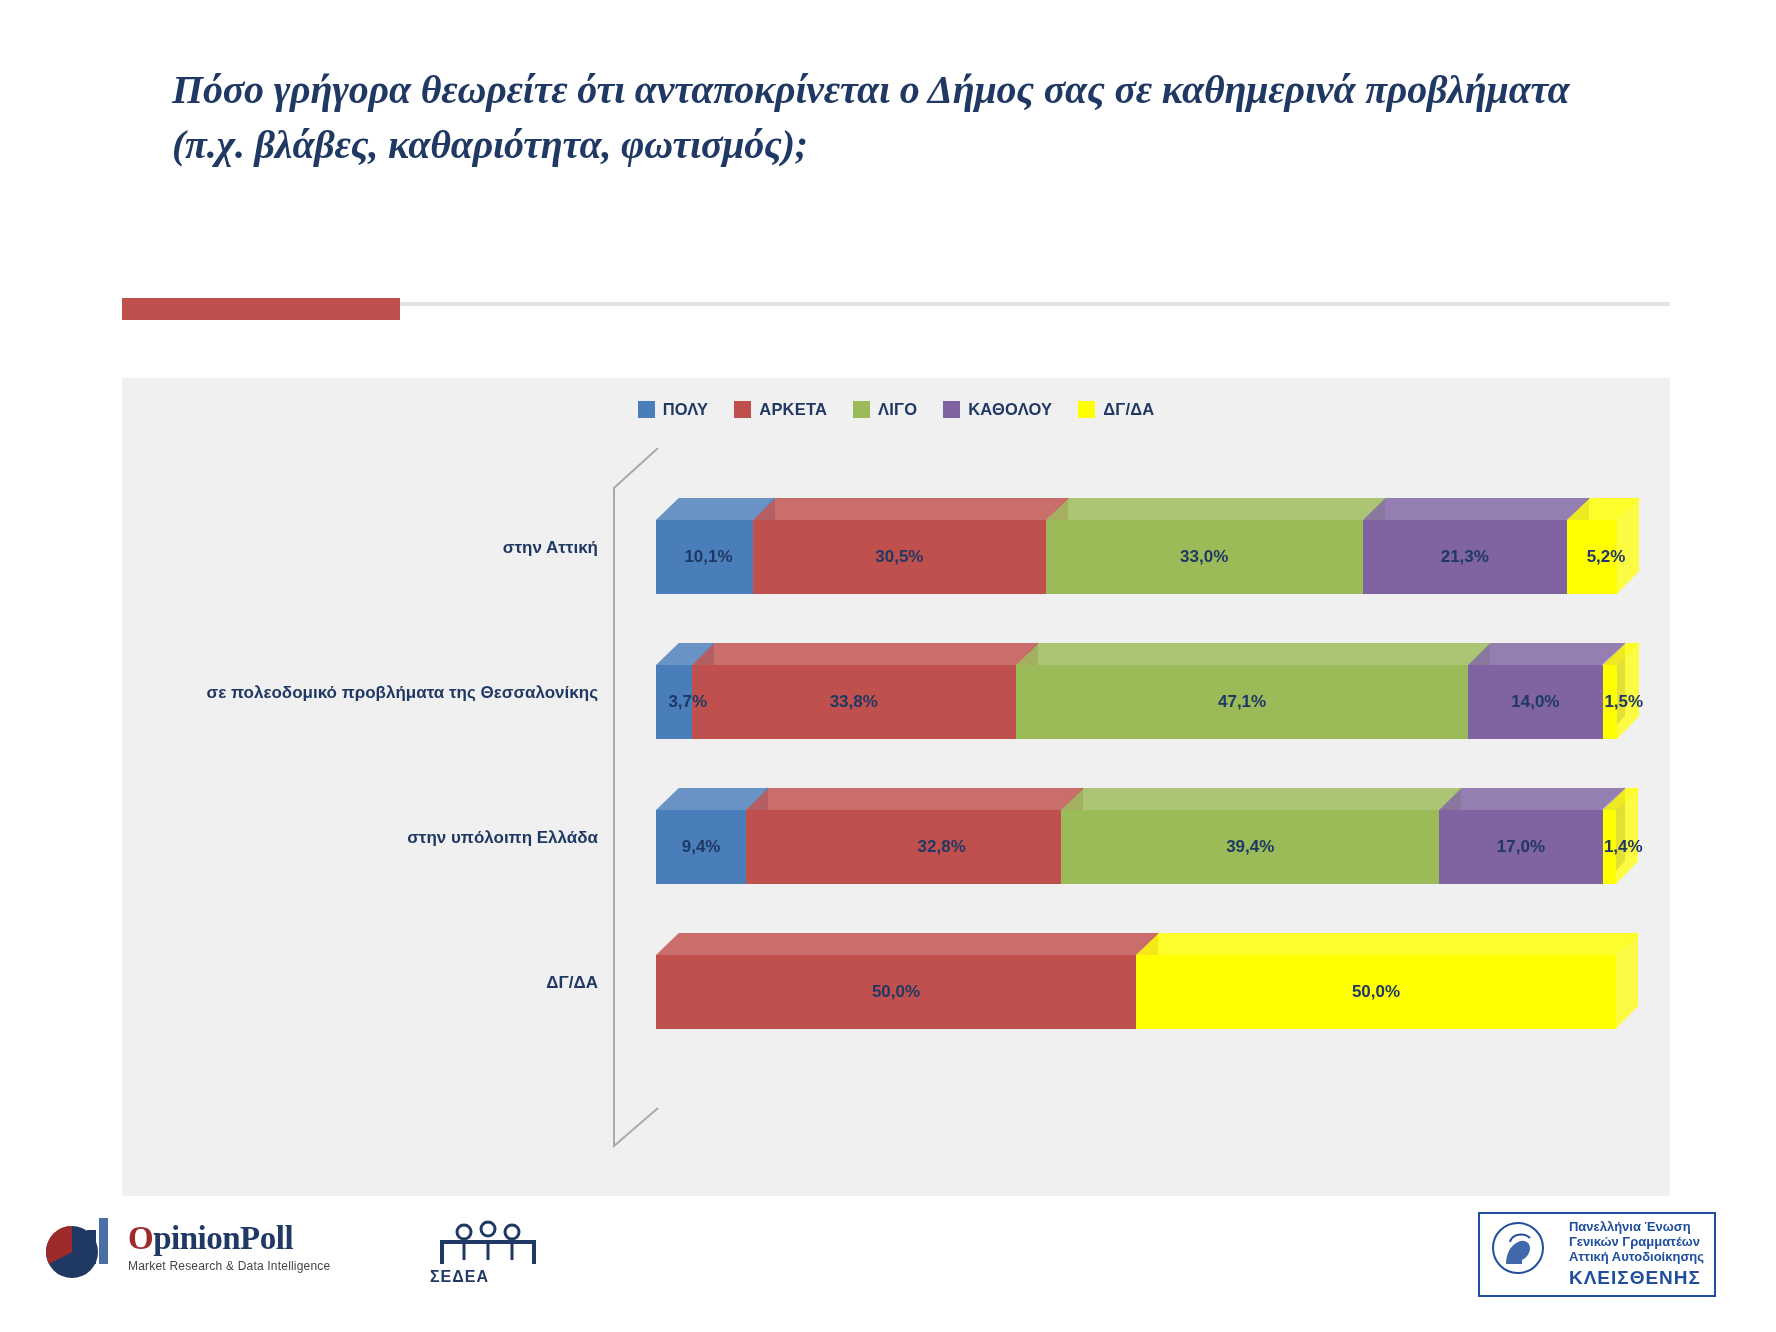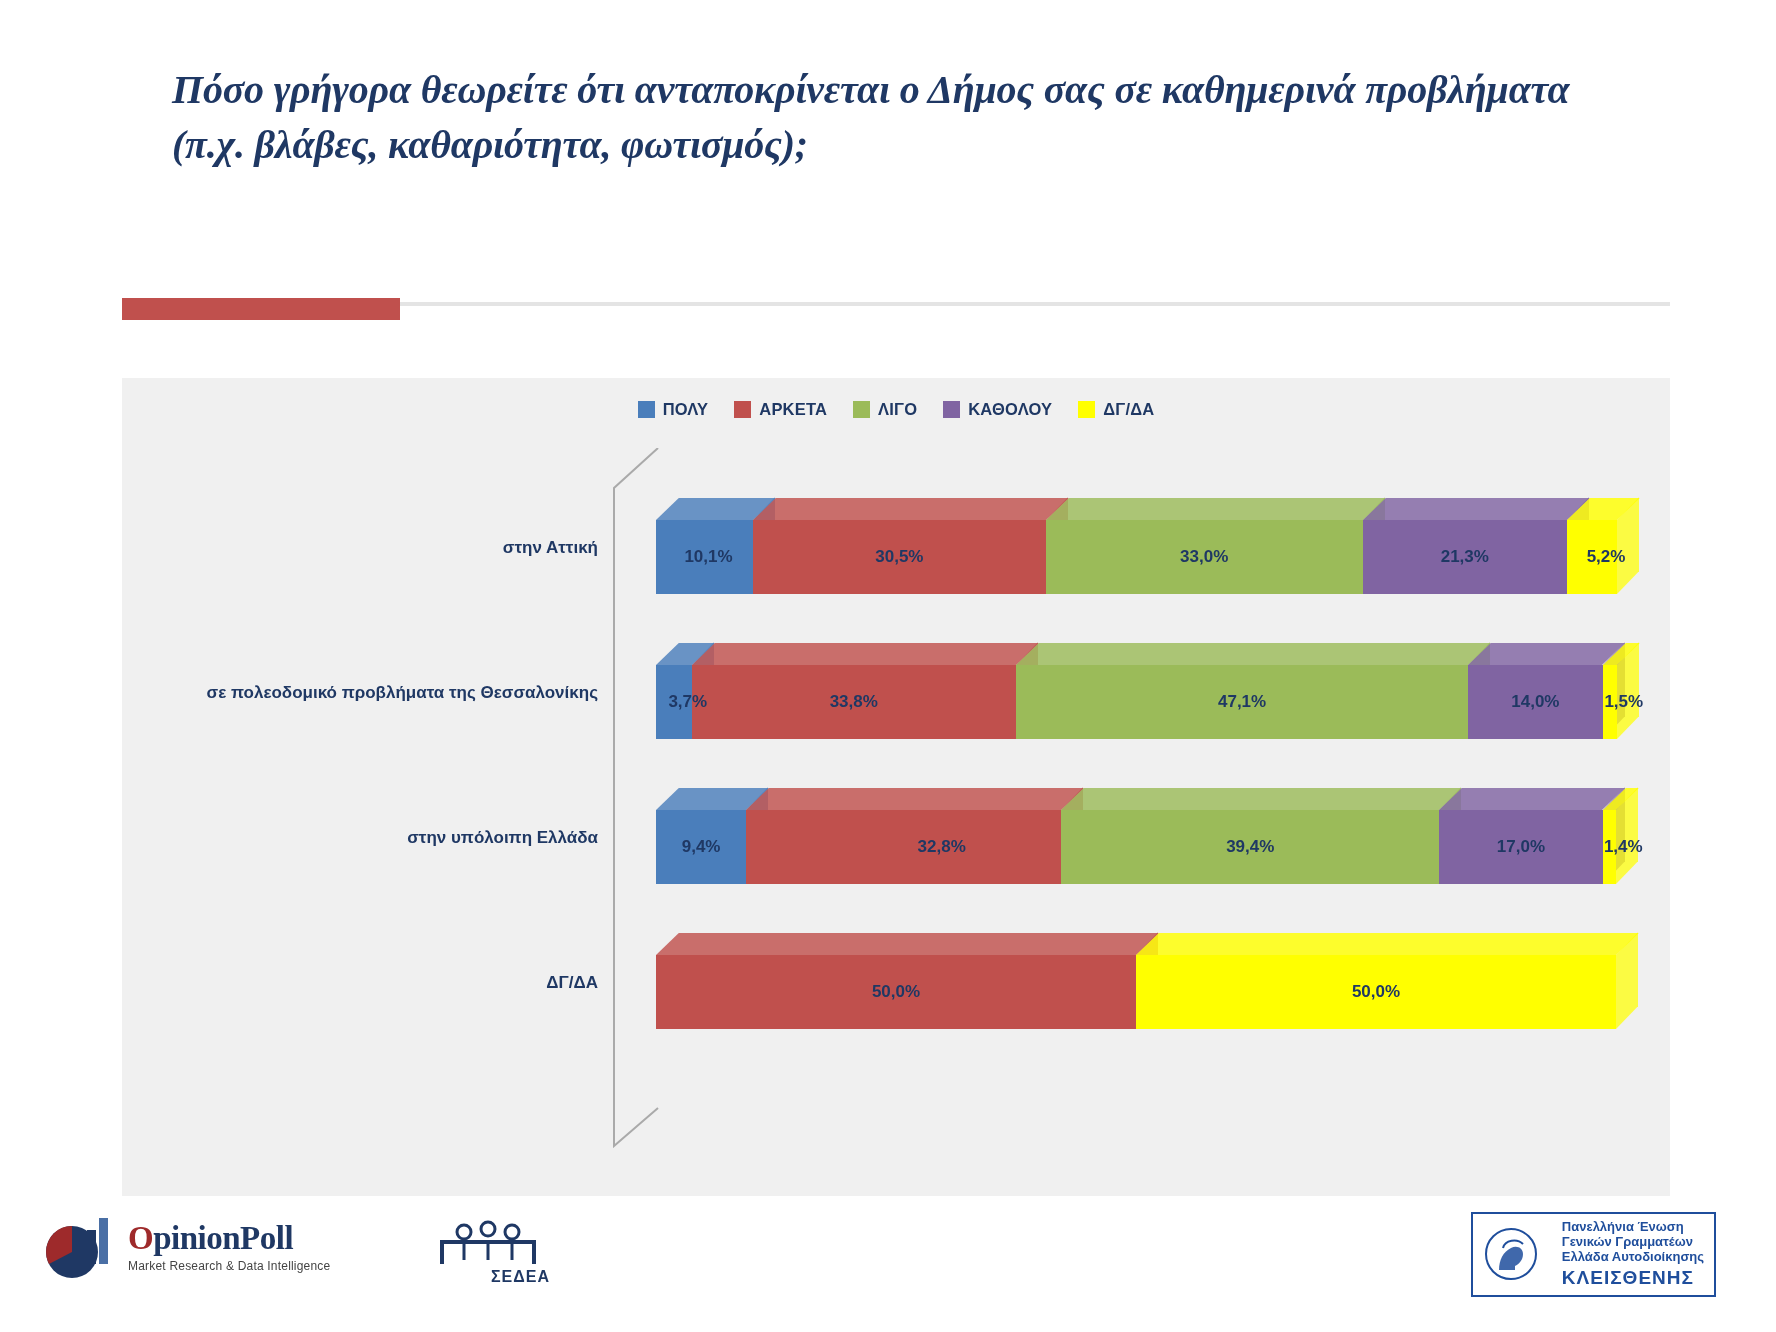--- a/index.html
+++ b/index.html
@@ -204,38 +204,37 @@
   .op-text-sub {
     font-size: 12px;
     color: #444;
     margin-top: 2px;
     letter-spacing: 0.2px;
   }
   .sedea {
     position: absolute;
     left: 430px;
     top: 20px;
-    text-align: right;
+    text-align: left;
     color: #1f3864;
   }
   .sedea-text {
     font-size: 16px;
     font-weight: bold;
     letter-spacing: 1px;
     color: #1f3864;
     margin-top: -4px;
   }
   .kleisthenis {
     position: absolute;
     right: 60px;
     top: 12px;
     border: 2px solid #1f4e9c;
     padding: 6px 10px;
     display: flex;
-    align-items: center;
     gap: 23px;
     background: #ffffff;
   }
   .kl-lines {
     display: flex;
     flex-direction: column;
     line-height: 1.15;
   }
   .kl-line {
     font-size: 13px;
@@ -412,20 +411,20 @@
 
     <div class="kleisthenis">
       <svg width="56" height="56" viewBox="0 0 56 56">
         <circle cx="28" cy="28" r="25" fill="none" stroke="#1f4e9c" stroke-width="2"></circle>
         <path d="M16 44 C16 34 20 26 28 22 C34 19 40 22 40 28 C40 34 36 38 32 40 L32 44 Z" fill="#1f4e9c" opacity="0.85"></path>
         <path d="M20 22 C22 14 34 12 40 18" fill="none" stroke="#1f4e9c" stroke-width="2"></path>
       </svg>
       <div class="kl-lines">
         <span class="kl-line">Πανελλήνια Ένωση</span>
         <span class="kl-line">Γενικών Γραμματέων</span>
-        <span class="kl-line">Ελλάδα Αυτοδιοίκησης</span>
+        <span class="kl-line">Αττική Αυτοδιοίκησης</span>
         <span class="kl-big">ΚΛΕΙΣΘΕΝΗΣ</span>
       </div>
     </div>
 
   </div>
 
 </div>
 
 </body></html>

